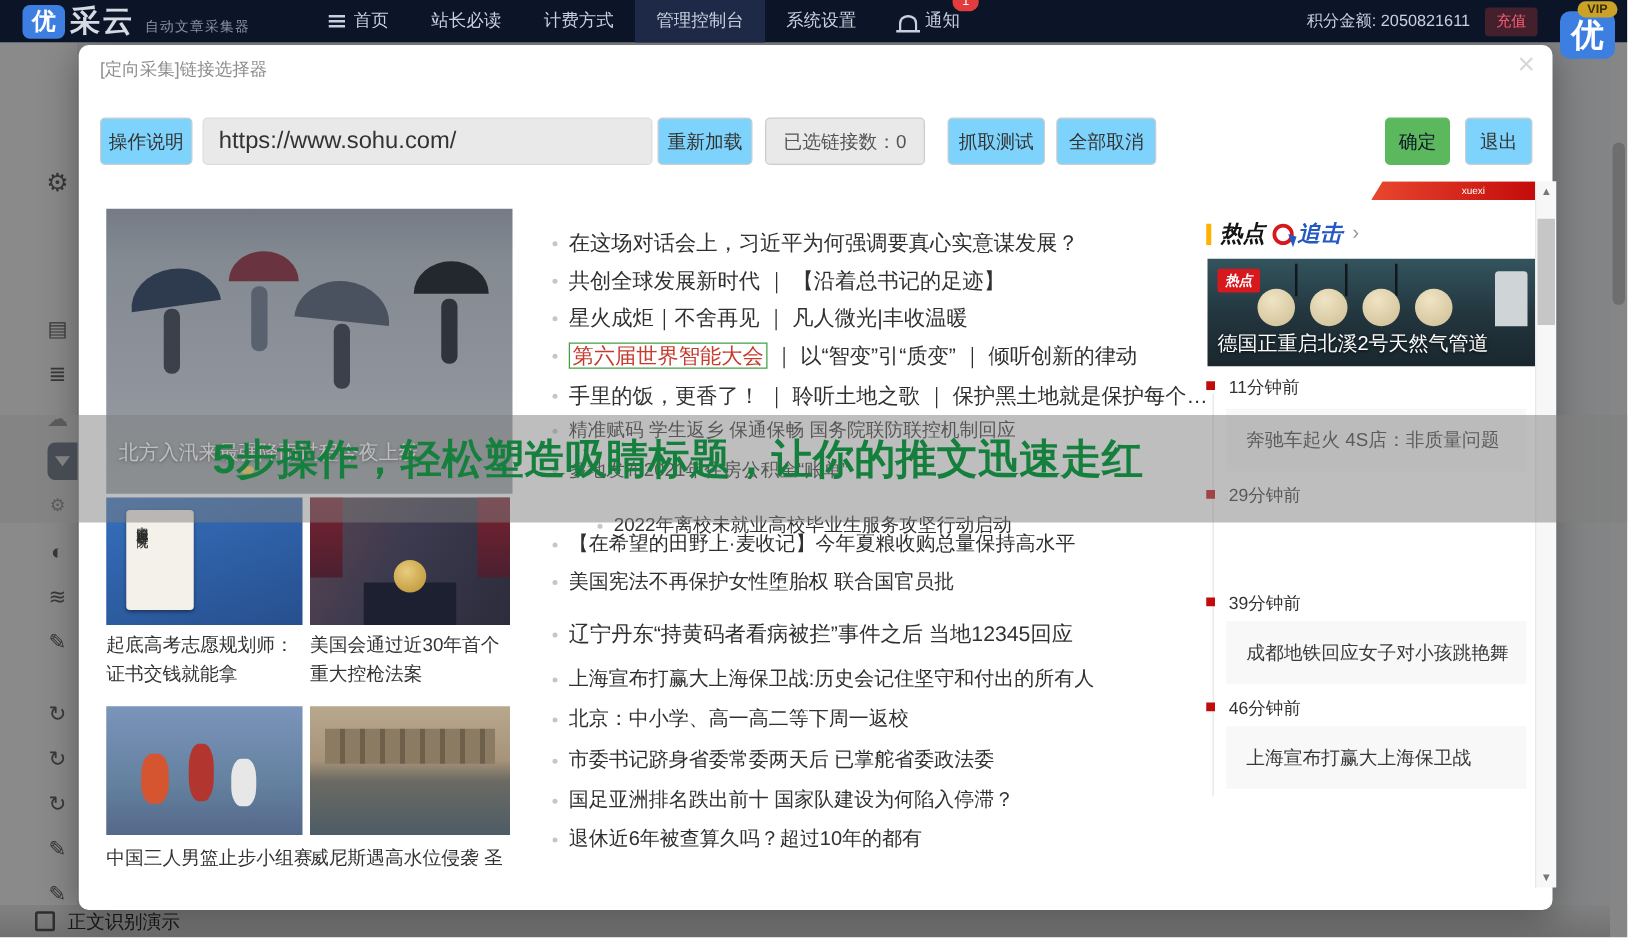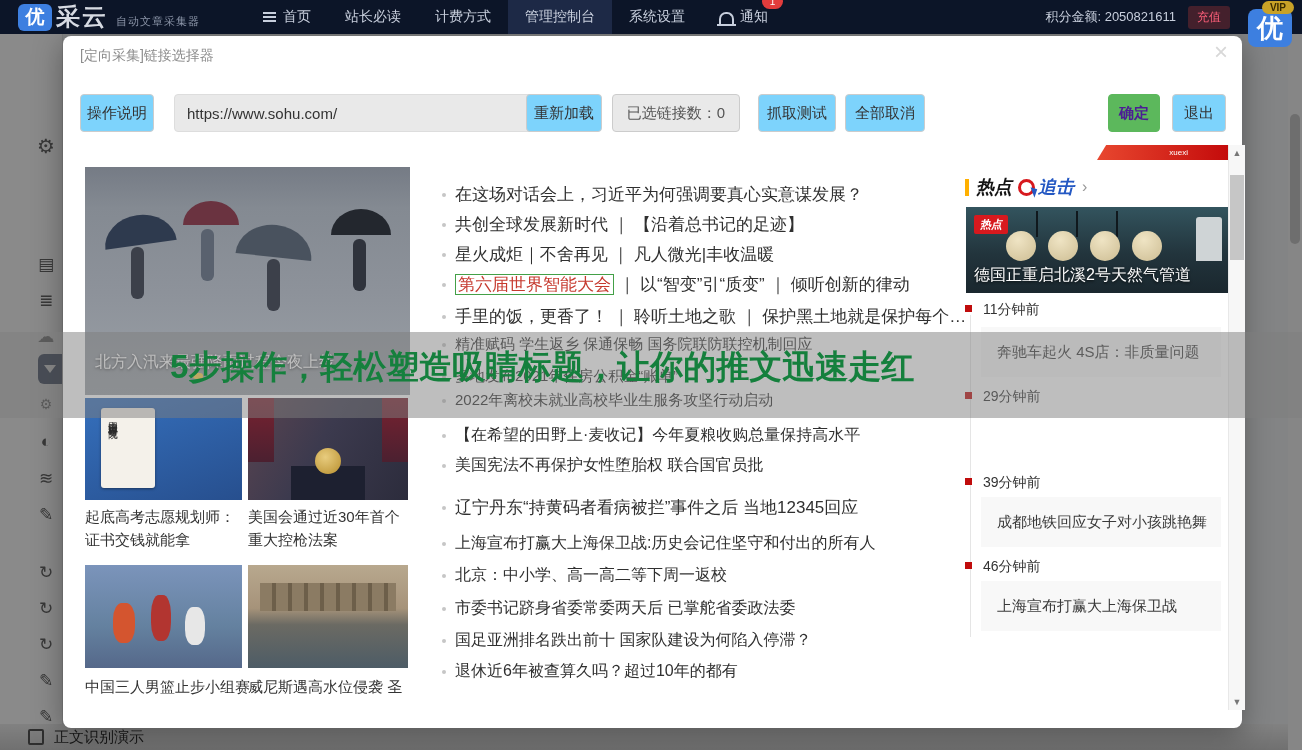--- a/index.html
+++ b/index.html
@@ -46,24 +46,24 @@
   .dim{position:absolute;left:0;top:34px;width:1302px;height:716px;background:rgba(0,0,0,0.45);z-index:10;}
 
   
   .modal{position:absolute;left:63px;top:36px;width:1179px;height:692px;background:#fff;border-radius:8px;
          box-shadow:0 6px 30px rgba(0,0,0,.35);z-index:20;}
   .modal-title{position:absolute;left:17px;top:11px;font-size:14px;color:#8d8d8d;}
   .modal-close{position:absolute;right:14px;top:4px;font-size:24px;color:#d8d8d8;cursor:pointer;line-height:1;}
   .btn{position:absolute;top:58px;height:38px;border:1px solid #ccc;border-radius:4px;background:#7dd3fc;color:#333;
        font-size:15px;display:flex;align-items:center;justify-content:center;cursor:pointer;box-sizing:border-box;}
   .btn-flat{background:#e9e9e9;color:#555;cursor:default;}
-  .btn-green{background:#5cb85c;border-color:#5cb85c;color:#4c1d95;font-weight:bold;}
+  .btn-green{background:#5cb85c;border-color:#5cb85c;color:#0f172a;}
   .url-input{position:absolute;left:99px;top:58px;width:360px;height:38px;background:#e9e9e9;border:1px solid #ddd;
-             border-radius:4px;color:#333;font-size:15px;padding:0 12px;box-sizing:border-box;
-             font-family:"Liberation Sans","DejaVu Sans",sans-serif;margin-left:12px;}
+             border-radius:4px;color:#333;font-size:19px;padding:0 12px;box-sizing:border-box;
+             font-family:"Liberation Sans","DejaVu Sans",sans-serif;}
 
   
   .preview{position:absolute;left:15px;top:109px;width:1150px;height:565px;background:#fff;overflow:hidden;}
   .vscroll{position:absolute;left:1165px;top:109px;width:16px;height:565px;background:#f7f7f7;border-left:1px solid #e8e8e8;}
   .vscroll .arr{position:absolute;left:0;width:16px;height:16px;color:#777;font-size:9px;display:flex;align-items:center;justify-content:center;}
   .vscroll .thumb{position:absolute;left:1px;top:30px;width:14px;height:85px;background:#c6c6c6;}
 
   .ribbon{position:absolute;right:0;top:0;width:131px;height:15px;background:linear-gradient(90deg,#e8472f,#c40b0b);
           clip-path:polygon(7% 0,100% 0,100% 100%,0 100%);color:#fff;font-size:8px;text-align:right;line-height:15px;padding-right:40px;box-sizing:border-box;}
 
@@ -241,21 +241,21 @@
       <div class="news fz17" style="top:68px;">共创全球发展新时代 ｜ 【沿着总书记的足迹】</div>
       <div class="news fz17" style="top:38px;">在这场对话会上，习近平为何强调要真心实意谋发展？</div>
       <div class="news fz17" style="top:98px;">星火成炬｜不舍再见 ｜ 凡人微光|丰收温暖</div>
       <div class="news fz17" style="top:128px;">
         <span class="hl-box">第六届世界智能大会</span>
         <span>｜ 以“智变”引“质变” ｜ 倾听创新的律动</span>
       </div>
       <div class="news fz17" style="top:160px;">手里的饭，更香了！ ｜ 聆听土地之歌 ｜ 保护黑土地就是保护每个…</div>
       <div class="news fz15" style="top:190px;">精准赋码 学生返乡 保通保畅 国务院联防联控机制回应</div>
       <div class="news fz15" style="top:222px;">多地发布2021年住房公积金“账单”</div>
-      <div class="news fz15" style="top:246px;">2022年离校未就业高校毕业生服务攻坚行动启动</div>
+      <div class="news fz15" style="top:266px;margin-left:36px;">2022年离校未就业高校毕业生服务攻坚行动启动</div>
       <div class="news fz16" style="top:280px;">【在希望的田野上·麦收记】今年夏粮收购总量保持高水平</div>
       <div class="news fz16" style="top:310px;">美国宪法不再保护女性堕胎权 联合国官员批</div>
       <div class="news fz17" style="top:351px;">辽宁丹东“持黄码者看病被拦”事件之后 当地12345回应</div>
       <div class="news fz16" style="top:388px;">上海宣布打赢大上海保卫战:历史会记住坚守和付出的所有人</div>
       <div class="news fz16" style="top:420px;">北京：中小学、高一高二等下周一返校</div>
       <div class="news fz16" style="top:453px;">市委书记跻身省委常委两天后 已掌舵省委政法委</div>
       <div class="news fz16" style="top:485px;">国足亚洲排名跌出前十 国家队建设为何陷入停滞？</div>
       <div class="news fz16" style="top:516px;">退休近6年被查算久吗？超过10年的都有</div>
 
       <div class="hot-head">

